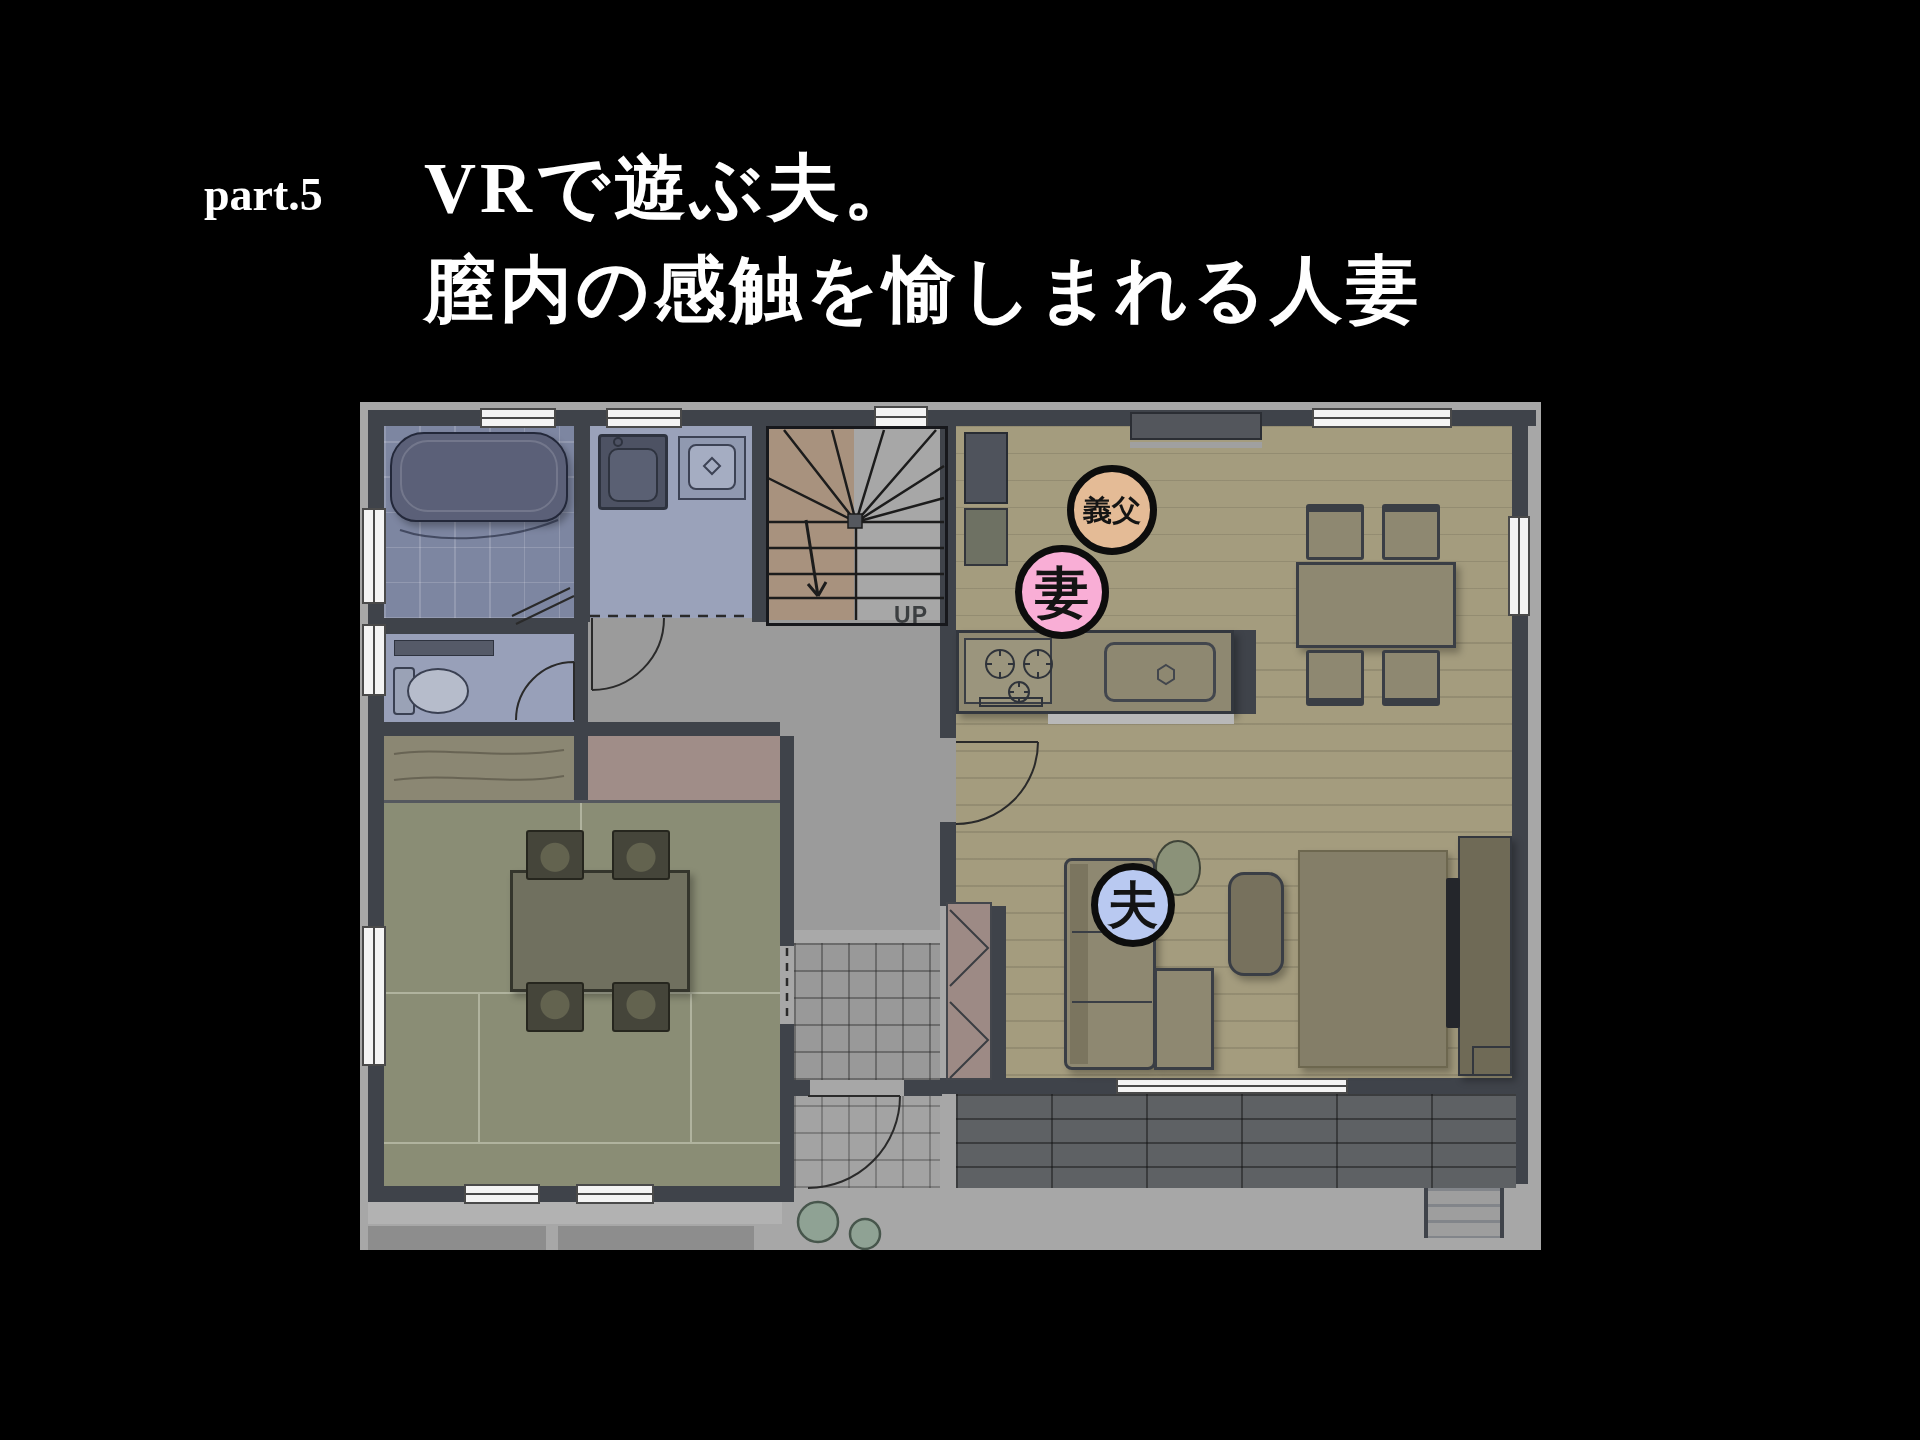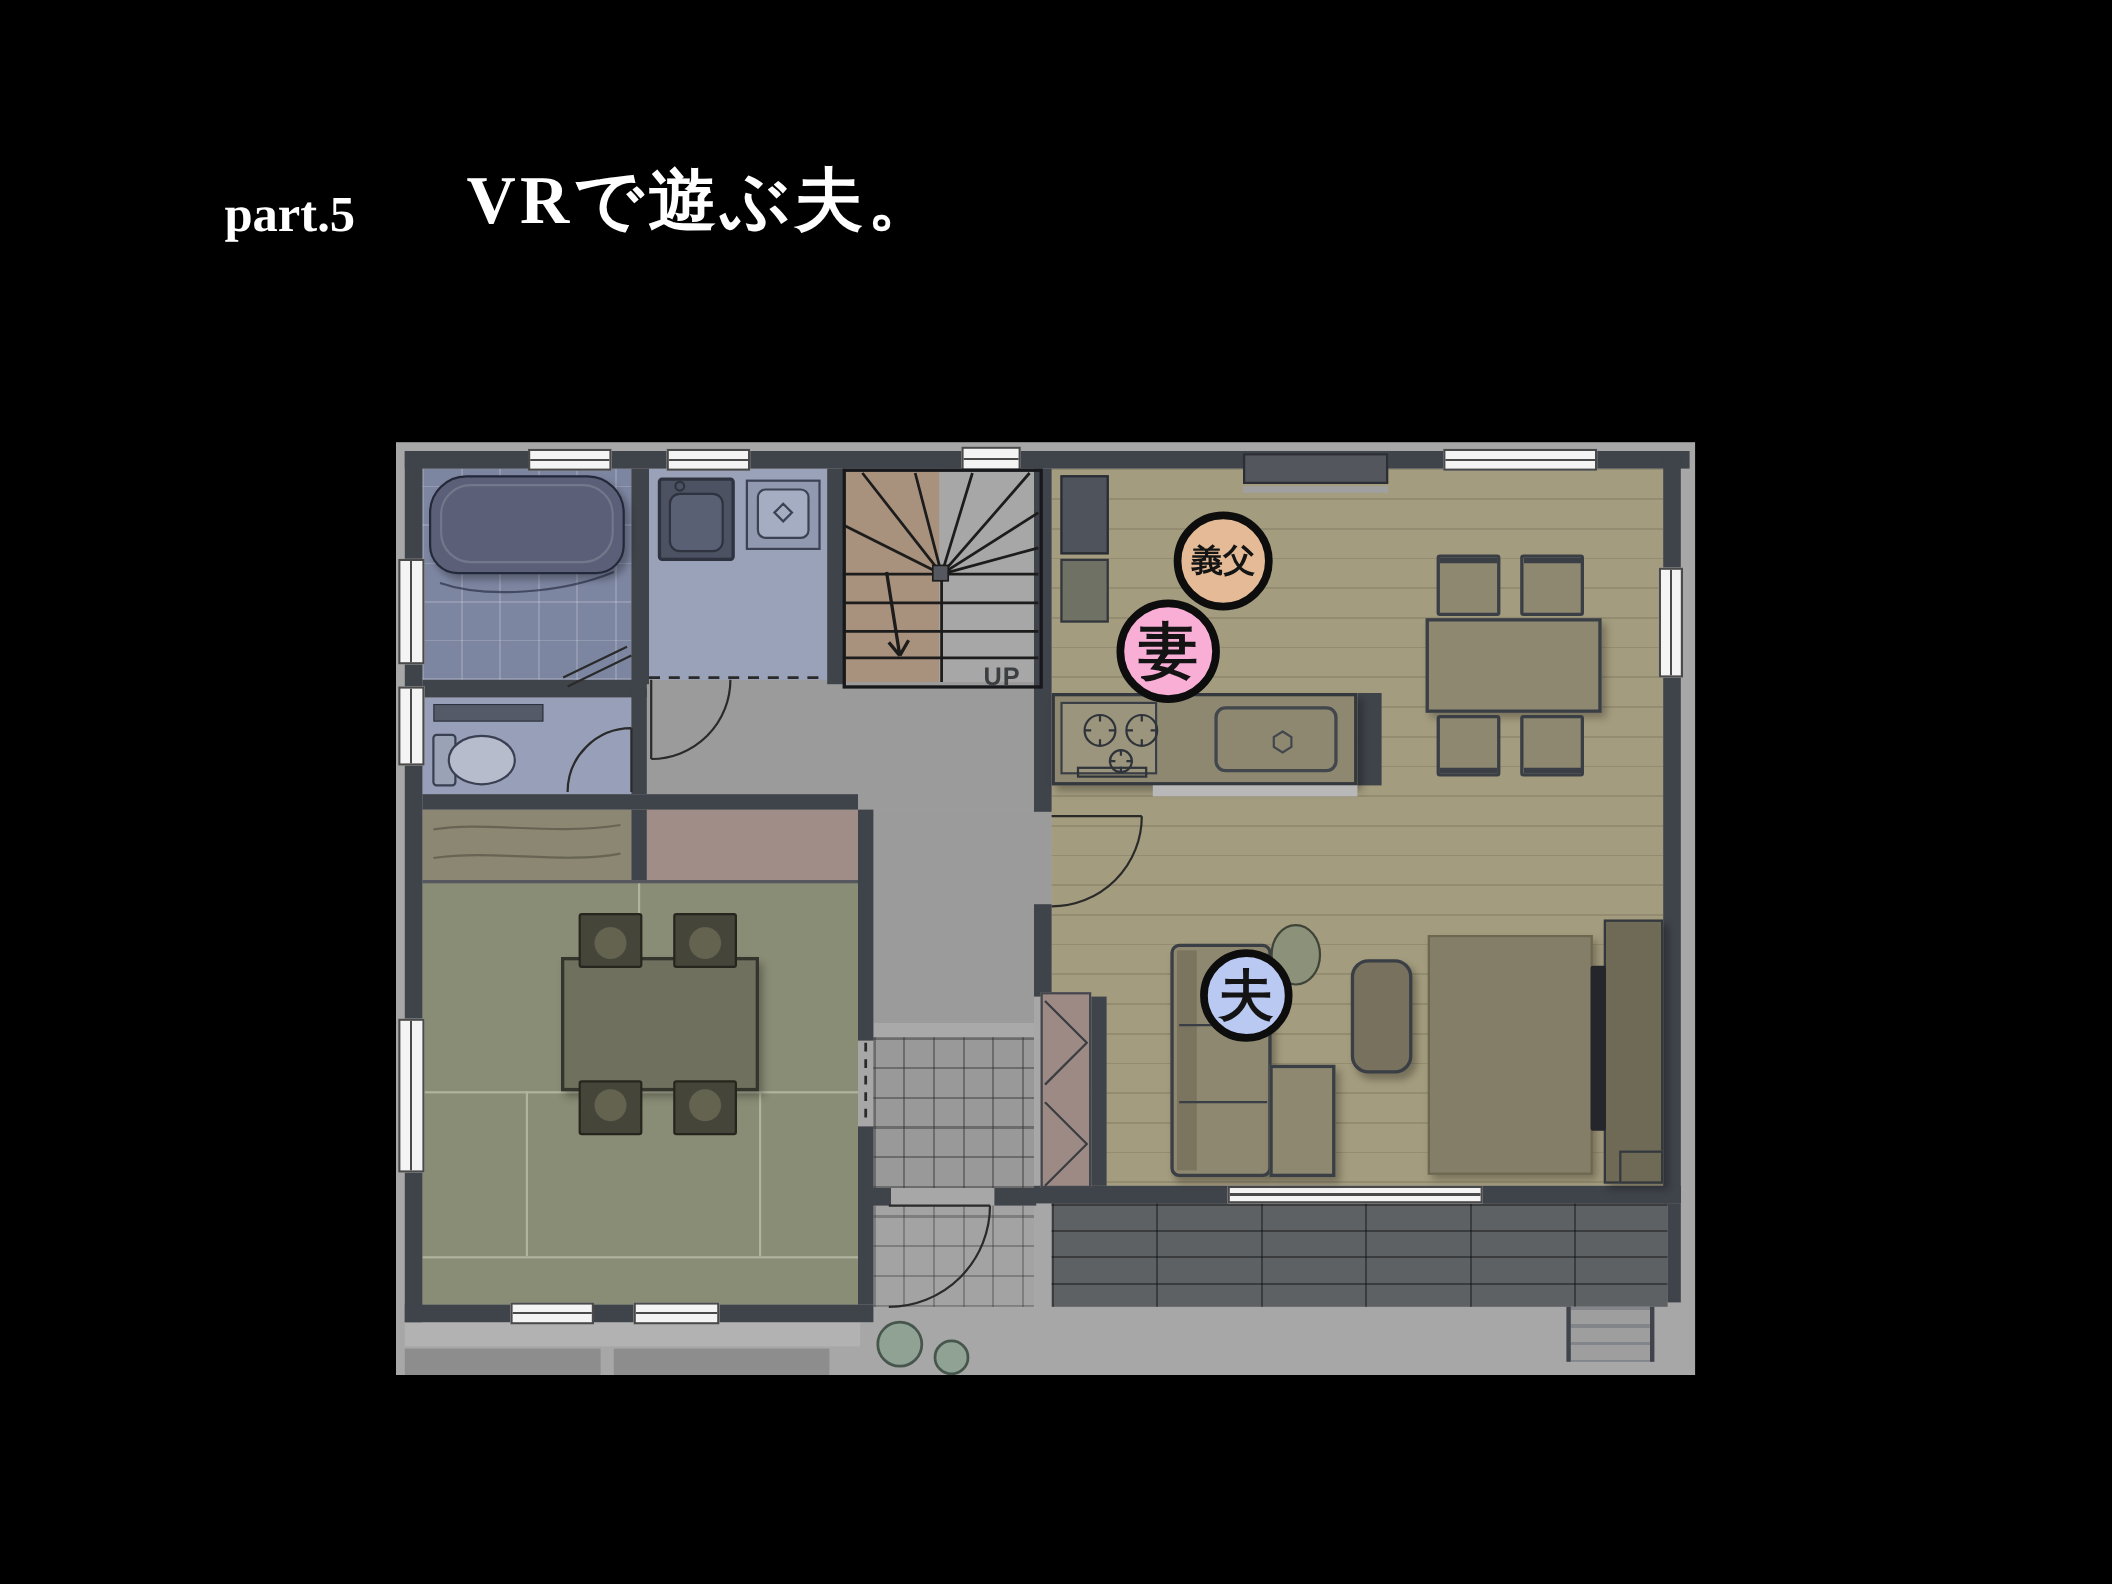--- a/index.html
+++ b/index.html
@@ -4,21 +4,21 @@
 <style>
   html,body{margin:0;padding:0;background:#000;}
   #stage{position:relative;width:1920px;height:1440px;background:#000;overflow:hidden;
          font-family:"Liberation Sans",sans-serif;}
   .abs{position:absolute;}
 
   
   #part-label{left:204px;top:168px;color:#fff;font-family:"Liberation Serif",serif;
               font-size:46px;font-weight:700;}
   .title-line{left:424px;color:#fff;font-family:"Liberation Serif",serif;
-              font-size:62px;font-weight:700;letter-spacing:4px;white-space:nowrap;}
+              font-size:72px;font-weight:700;letter-spacing:4px;white-space:nowrap;}
   #title1{top:140px;}
   #title2{top:242px;}
 
   
   #plan{left:360px;top:402px;width:1181px;height:848px;background:#a7a7a7;}
 
   .wall{position:absolute;background:#3f434a;}
   .floor{position:absolute;}
 
   .win-h{position:absolute;background:
@@ -72,20 +72,21 @@
 
   svg{position:absolute;left:0;top:0;}
 </style>
 </head>
 <body>
 
 <div id="stage">
 
   <div class="abs" id="part-label">part.5</div>
   <div class="abs title-line" id="title1">VRで遊ぶ夫。</div>
+  <div class="abs title-line" id="title2">膣内の感触を愉しまれる人妻</div>
 
   <div class="abs" id="plan">
 
     <div class="floor" id="bath"></div>
     <div class="floor" id="washroom"></div>
     <div class="floor" id="toilet-room"></div>
     <div class="floor" id="hall"></div>
     <div class="floor" id="corridor"></div>
     <div class="floor" id="ldk-opening"></div>
     <div class="floor" id="closet"></div>

